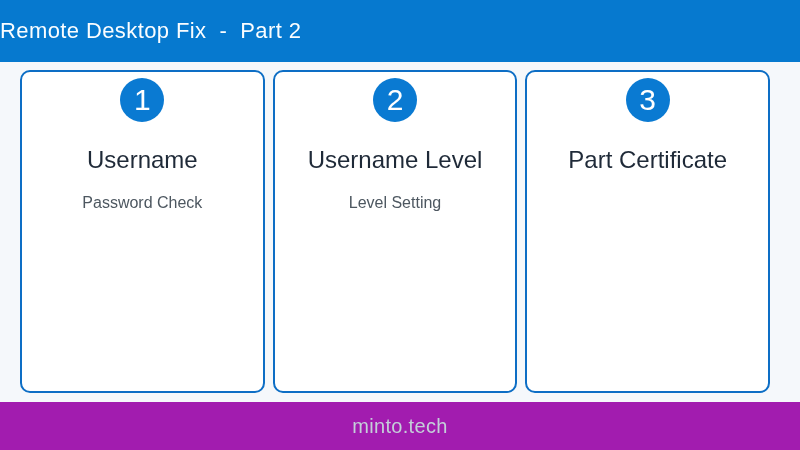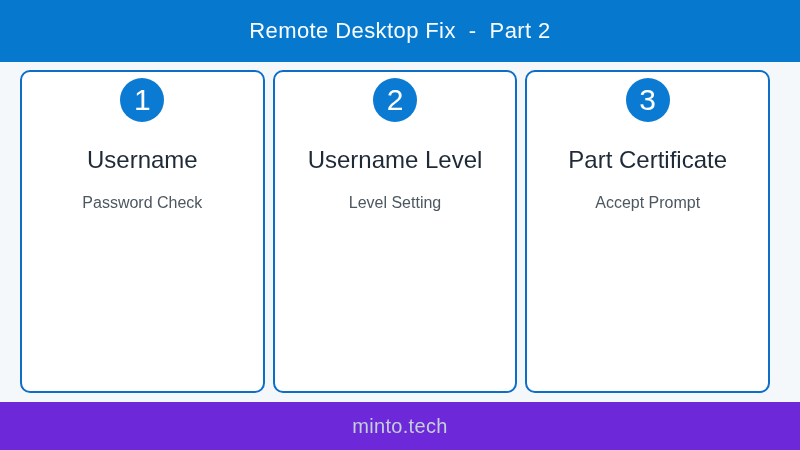--- a/index.html
+++ b/index.html
@@ -10,21 +10,21 @@
     overflow: hidden;
   }
   .page {
     width: 800px; height: 450px;
     display: flex; flex-direction: column;
     background: #f5f8fb;
   }
   .header {
     flex: 0 0 62px; height: 62px;
     background: #0679cf;
-    display: flex; align-items: center; justify-content: center;
+    display: flex; align-items: center; 
   }
   .header-title {
     margin: 0;
     color: #fafdff;
     font-size: 22px;
     font-weight: 400;
     letter-spacing: 0.4px;
     white-space: pre;
   }
   .main {
@@ -61,21 +61,21 @@
     text-align: center;
   }
   .card-subtitle {
     margin: 12px 0 0 0;
     font-size: 16px;
     color: #4d5760;
     text-align: right;
   }
   .footer {
     flex: 0 0 48px; height: 48px;
-    background: #6d28d9;
+    background: #a21caf;
     display: flex; align-items: center; justify-content: center;
   }
   .footer-brand {
     color: #c4cfd9;
     font-size: 20px;
     letter-spacing: 0.3px;
   }
 </style>
 </head>
 <body>
@@ -102,21 +102,20 @@
       </div>
       <h2 class="card-title">Username Level</h2>
       <p class="card-subtitle">Level Setting</p>
     </section>
 
     <section class="card">
       <div class="badge">
         <span>3</span>
       </div>
       <h2 class="card-title">Part Certificate</h2>
-      <p class="card-subtitle">Accept Prompt</p>
     </section>
 
   </main>
 
   <footer class="footer">
     <span class="footer-brand">minto.tech</span>
   </footer>
 
 </div>
 

